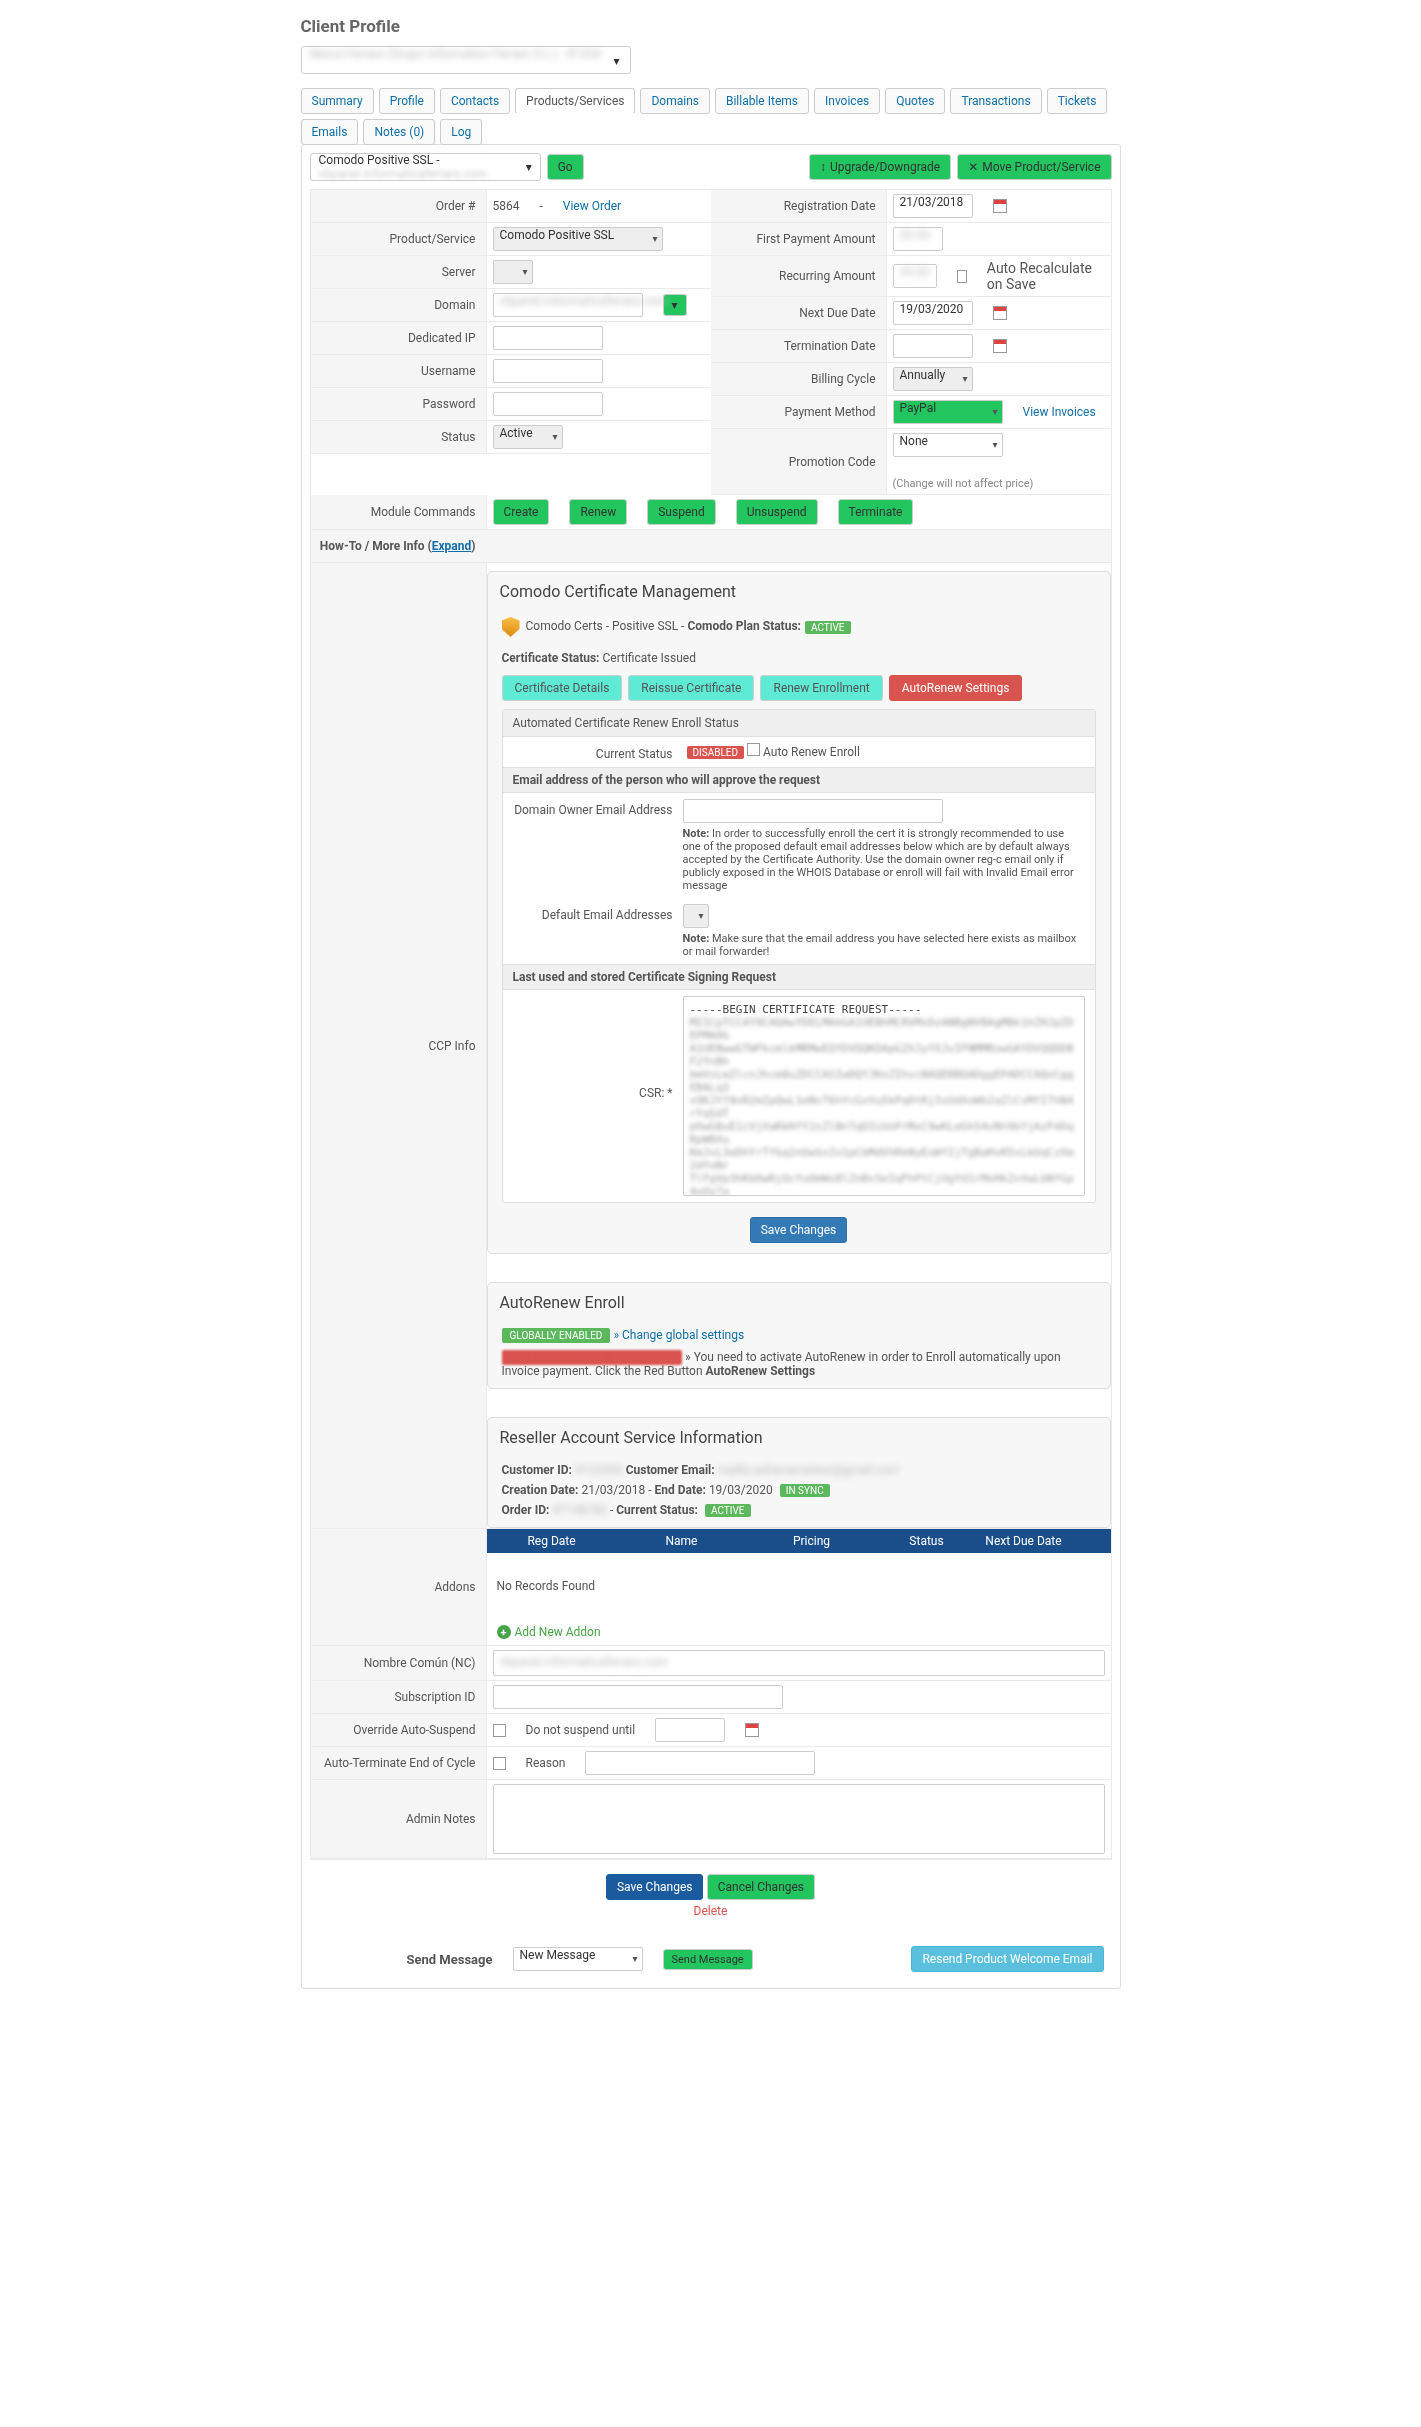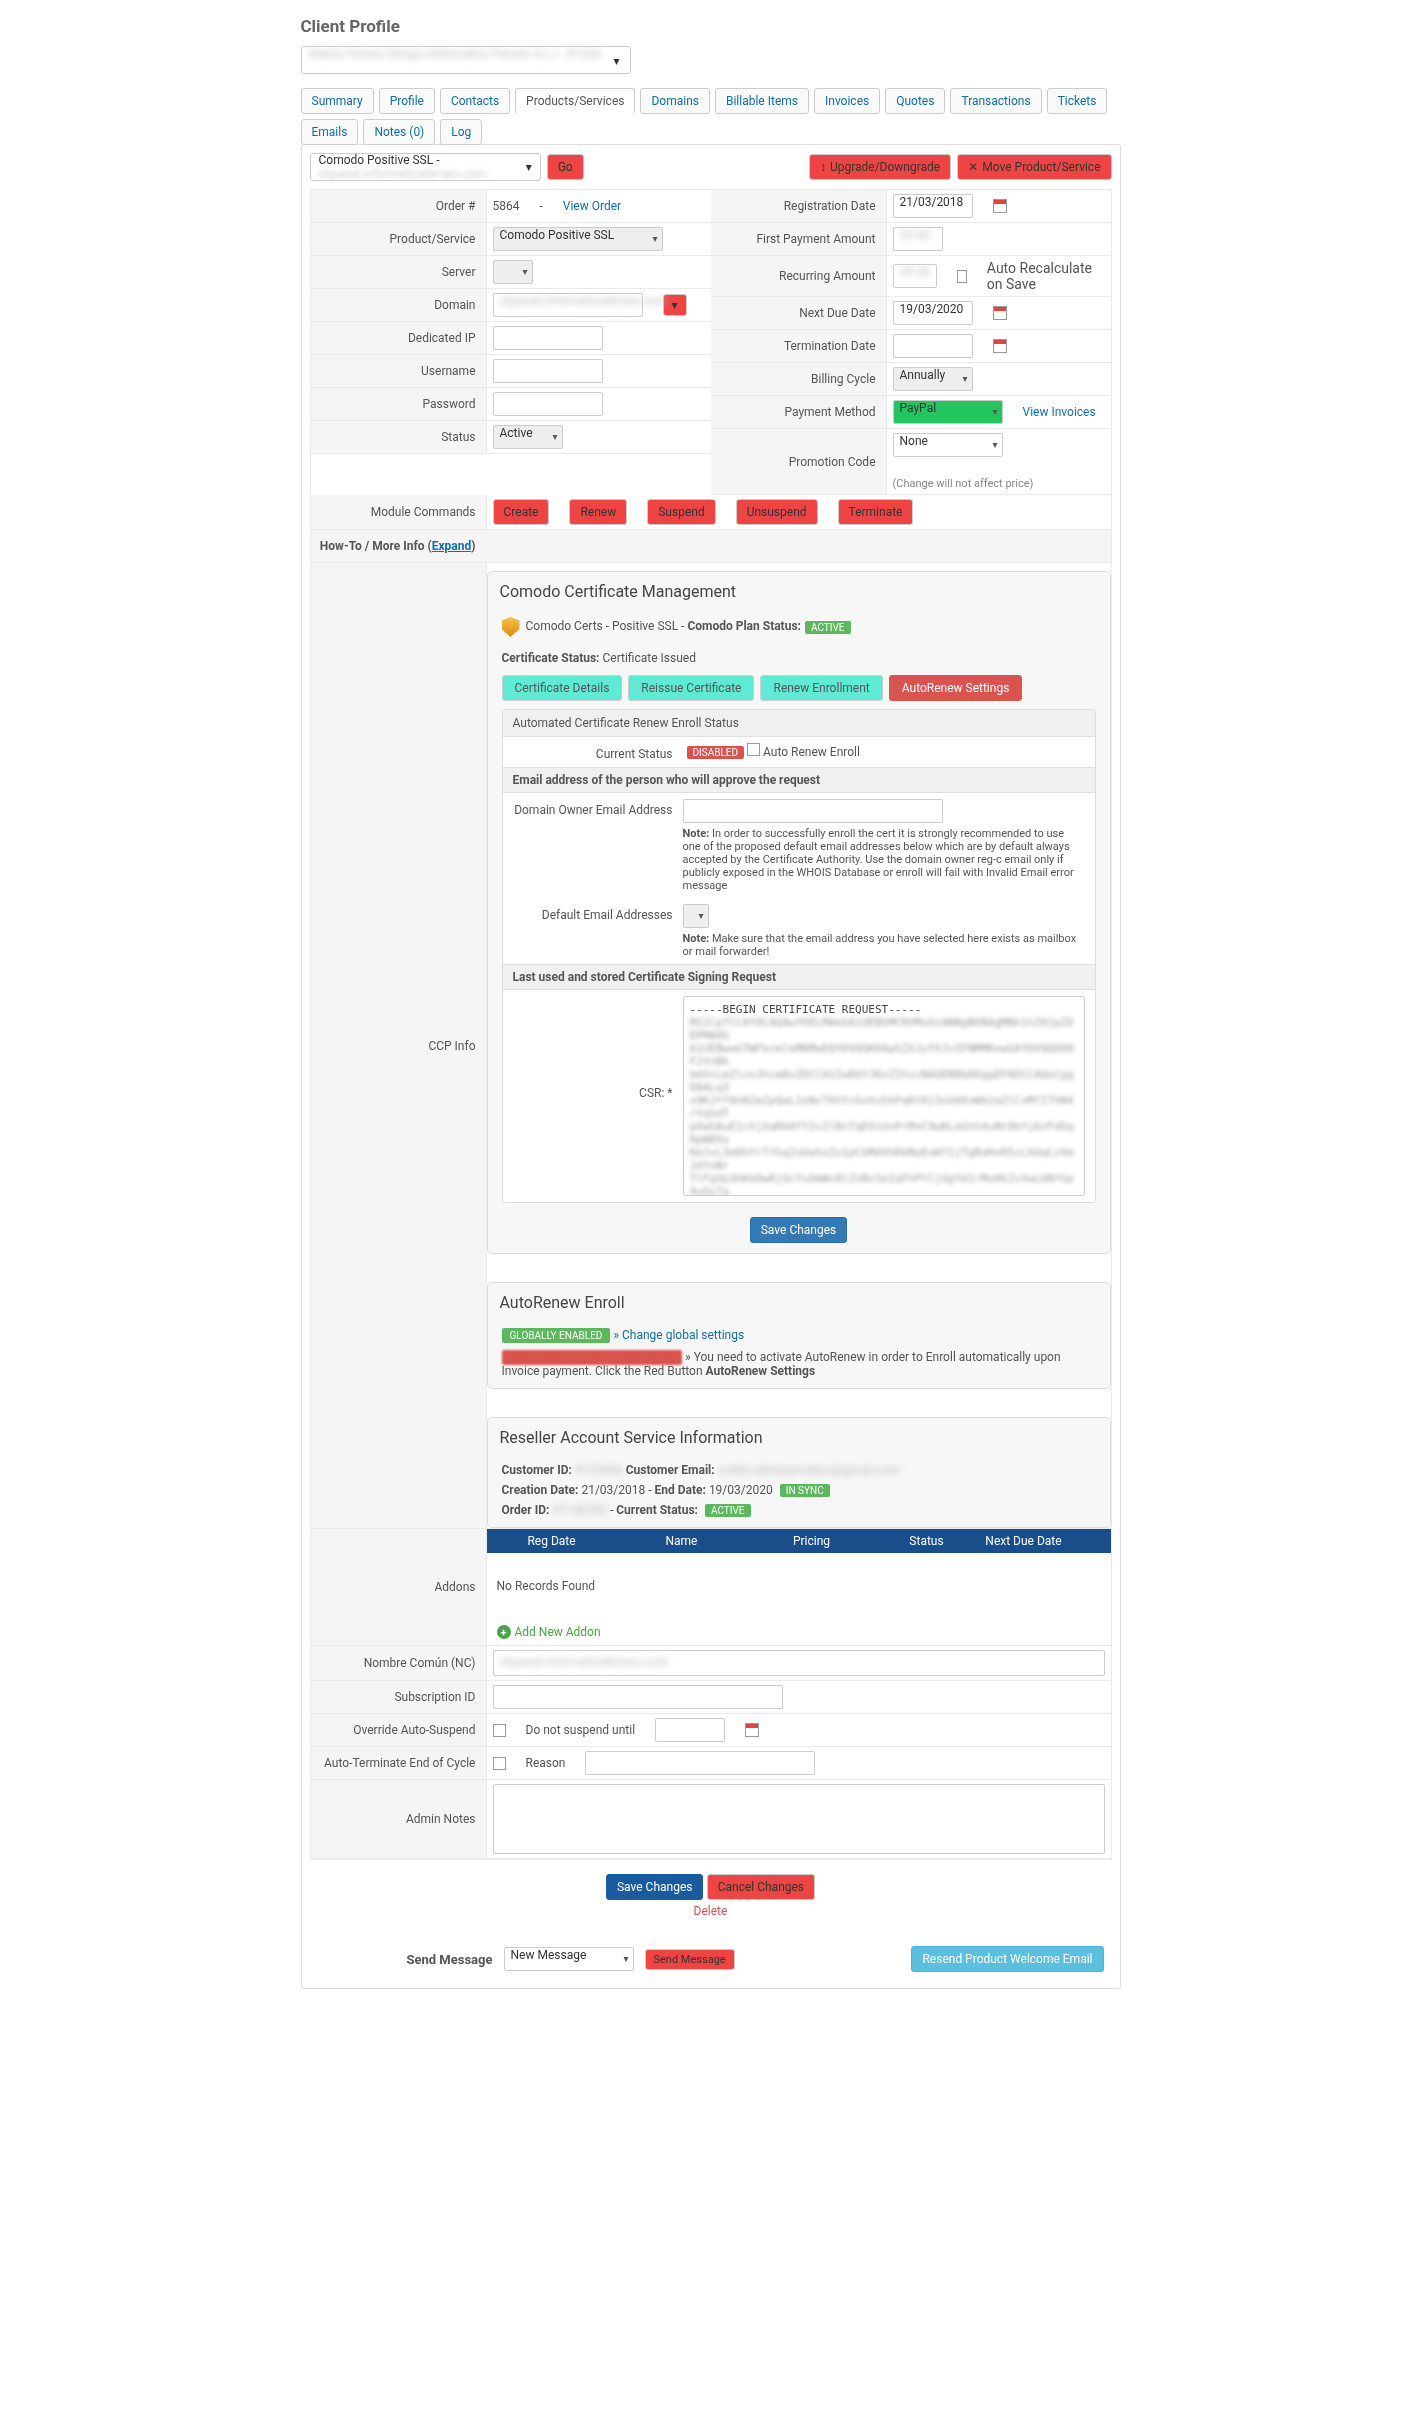--- a/index.html
+++ b/index.html
@@ -8,21 +8,21 @@
 .page-title{font-size:17px;color:#666;margin:4px 0 10px;font-weight:700}
 .client-select{width:330px;height:28px;border:1px solid #ccc;border-radius:3px;background:#fff;color:#bbb;font-size:12px;padding:0 8px;position:relative}
 .client-select .caret{position:absolute;right:10px;top:7px;color:#333}
 .tabs{margin-top:14px;display:flex;gap:5px;flex-wrap:wrap}
 .tab{border:1px solid #ccc;background:#fafafa;border-radius:3px;padding:5px 10px;font-size:12px;color:#0F6FA6;cursor:pointer}
 .tab.active{background:#fff;border-bottom-color:#fff;color:#555;position:relative;z-index:2}
 .panel{border:1px solid #ddd;border-radius:3px;margin-top:-1px;padding:8px}
 .toolbar{display:flex;gap:6px;align-items:center}
 .product-select{flex:1;height:28px;border:1px solid #ccc;border-radius:3px;background:#fff;padding:0 8px;display:flex;align-items:center;justify-content:space-between;color:#333;font-size:12px}
 .product-select span.blur{color:#ccc;filter:blur(2px)}
-.btn{border:1px solid #ccc;background:#ef4444;border-radius:3px;padding:5px 10px;font-size:12px;color:#333;cursor:pointer;display:inline-flex;align-items:center;gap:4px}
+.btn{border:1px solid #ccc;background:#22c55e;border-radius:3px;padding:5px 10px;font-size:12px;color:#333;cursor:pointer;display:inline-flex;align-items:center;gap:4px}
 .btn-blue{background:#1a5a9e;border-color:#1a5a9e;color:#fff}
 .btn-primary{background:#337ab7;border-color:#2e6da4;color:#fff}
 .btn-cyan{background:#5bc0de;border-color:#46b8da;color:#fff}
 .grid{margin-top:8px;border:1px solid #eaeaea}
 .row{display:flex}
 .col{flex:1}
 .fld{display:flex;align-items:center;background:#f5f5f5;border-bottom:1px solid #eaeaea;min-height:32px}
 .fld .lbl{width:175px;text-align:right;padding-right:10px;font-size:12px;color:#555;background:#f5f5f5}
 .fld .val{flex:1;background:#fff;padding:4px 6px;display:flex;align-items:center;border-left:1px solid #eaeaea;font-size:12px;gap:20px;min-height:32px}
 .input,.select{height:24px;border:1px solid #ccc;border-radius:2px;background:#fff;padding:0 6px;font-size:12px;color:#333}
@@ -54,21 +54,21 @@
 .ah-reg{width:130px}.ah-name{width:130px}.ah-price{width:130px}.ah-status{width:100px}.ah-due{flex:1}.ah-e{width:20px}
 .addon-body{padding:6px 10px;font-size:12px;color:#555}
 .add-link{color:#47a447;font-size:12px;display:flex;align-items:center;gap:4px;padding:6px 10px;cursor:pointer}
 .plus-icon{width:14px;height:14px;border-radius:50%;background:#47a447;color:#fff;display:inline-flex;align-items:center;justify-content:center;font-size:11px;font-weight:bold}
 .wide-input{flex:1;height:26px;border:1px solid #ccc;border-radius:2px;background:#fff}
 .wide-ta{flex:1;height:70px;border:1px solid #ccc;border-radius:2px;background:#fff}
 .date-icon{width:14px;height:14px;display:inline-block;background:#fff;border:1px solid #999;position:relative}
 .date-icon:before{content:"";position:absolute;top:0;left:0;right:0;height:4px;background:#d44}
 .footer-btns{text-align:center;margin-top:14px}
 .delete-link{color:#d9534f;font-size:12px;display:block;margin-top:4px;cursor:pointer}
-.send-row{display:flex;align-items:center;gap:11px;margin-top:20px;padding:8px}
+.send-row{display:flex;align-items:center;gap:20px;margin-top:20px;padding:8px}
 .blur{filter:blur(3px);color:#bbb}
 .muted{color:#888;font-size:11px}
 .global-badge{background:#5cb85c;color:#fff;font-size:10px;padding:2px 8px;border-radius:2px}
 .red-pill{background:#d9534f;color:#d9534f;font-size:10px;padding:2px 10px;border-radius:2px;filter:blur(1px)}
 </style>
 </head>
 <body>
 
 <div class="page">
   <div class="page-title">Client Profile</div>

